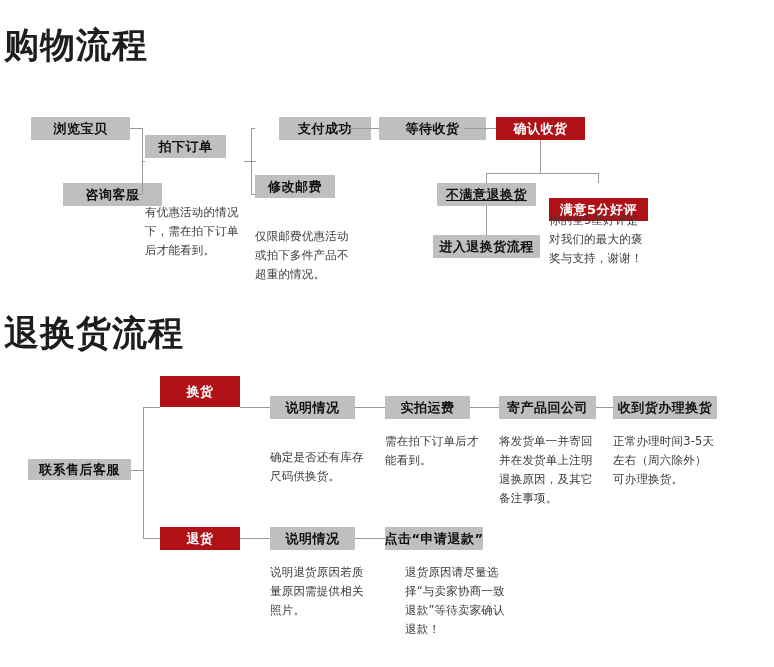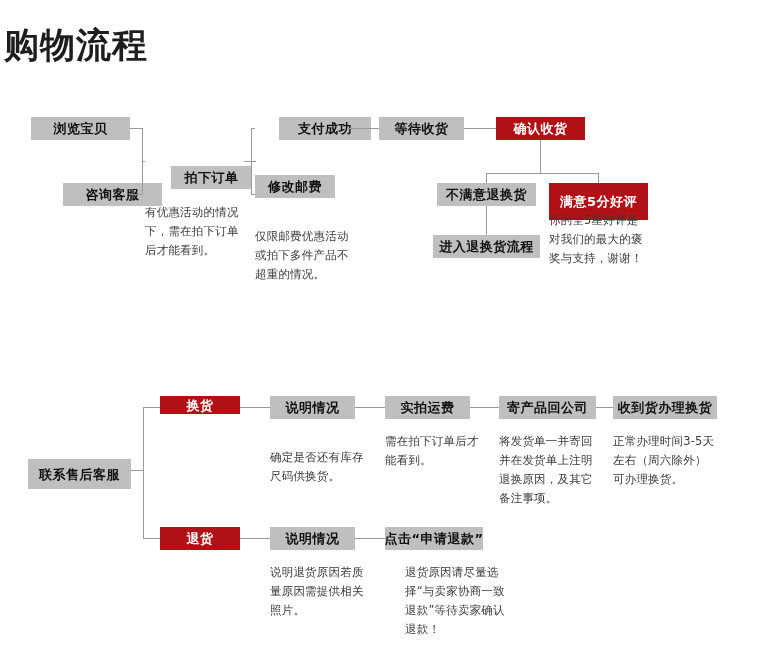--- a/index.html
+++ b/index.html
@@ -82,28 +82,28 @@
 </head>
 <body>
 
 <div class="canvas">
 
   <div class="section-title" id="title-shopping">购物流程</div>
 
   <div id="shopping-nodes">
       <div class="node gray" style="left: 31px; top: 117px; width: 99px; height: 23px;">浏览宝贝</div>
       <div class="node gray" style="left: 31px; top: 183px; width: 99px; height: 23px; margin-left: 32px;">咨询客服</div>
-      <div class="node gray" style="left: 145px; top: 166px; width: 81px; height: 23px; margin-left: 26px;">拍下订单</div>
+      <div class="node gray" style="left: 145px; top: 135px; width: 81px; height: 23px;">拍下订单</div>
       <div class="node gray" style="left: 255px; top: 117px; width: 92px; height: 23px; margin-left: 24px;">支付成功</div>
       <div class="node gray" style="left: 255px; top: 175px; width: 80px; height: 23px;">修改邮费</div>
-      <div class="node gray" style="left: 379px; top: 117px; width: 85px; height: 23px;">等待收货</div>
+      <div class="node gray" style="left: 379px; top: 117px; width: 107px; height: 23px;">等待收货</div>
       <div class="node red" style="left: 496px; top: 117px; width: 89px; height: 23px;">确认收货</div>
-      <div class="node gray" style="left: 437px; top: 183px; width: 99px; height: 23px;">不满意退换货</div>
+      <div class="node gray" style="left: 437px; top: 183px; width: 99px; height: 23px; text-decoration: underline;">不满意退换货</div>
       <div class="node gray" style="left: 433px; top: 235px; width: 107px; height: 23px;">进入退换货流程</div>
-      <div class="node red" style="left: 549px; top: 183px; width: 99px; height: 37px;">满意5分好评</div>
+      <div class="node red" style="left: 549px; top: 198px; width: 99px; height: 23px;">满意5分好评</div>
     </div>
   <div id="shopping-lines">
       <div class="hline" style="left: 130px; top: 128px; width: 12px;"></div>
       <div class="hline" style="left: 130px; top: 194px; width: 12px;"></div>
       <div class="vline" style="left: 142px; top: 128px; height: 66px;"></div>
       <div class="hline" style="left: 142px; top: 161px; width: 3px;"></div>
       <div class="hline" style="left: 244px; top: 161px; width: 12px;"></div>
       <div class="vline" style="left: 251px; top: 128px; height: 66px;"></div>
       <div class="hline" style="left: 251px; top: 128px; width: 4px;"></div>
       <div class="hline" style="left: 251px; top: 194px; width: 4px;"></div>
@@ -114,24 +114,25 @@
       <div class="vline" style="left: 486px; top: 173px; height: 10px;"></div>
       <div class="vline" style="left: 598px; top: 173px; height: 10px;"></div>
       <div class="vline" style="left: 486px; top: 206px; height: 29px;"></div>
     </div>
   <div id="shopping-descs">
       <div class="desc" style="left: 145px; top: 203px; width: 95px;">有优惠活动的情况下，需在拍下订单后才能看到。</div>
       <div class="desc" style="left: 255px; top: 227px; width: 98px;">仅限邮费优惠活动或拍下多件产品不超重的情况。</div>
       <div class="desc" style="left: 549px; top: 211px; width: 100px;">你的全5星好评是对我们的最大的褒奖与支持，谢谢！</div>
     </div>
 
+  <div class="section-title" id="title-return">退换货流程</div>
 
   <div id="return-nodes">
-      <div class="node gray" style="left: 28px; top: 459px; width: 103px; height: 30px;">联系售后客服</div>
-      <div class="node red" style="left: 160px; top: 396px; width: 80px; height: 18px;">换货</div>
+      <div class="node gray" style="left: 28px; top: 459px; width: 103px; height: 21px;">联系售后客服</div>
+      <div class="node red" style="left: 160px; top: 376px; width: 80px; height: 31px;">换货</div>
       <div class="node gray" style="left: 270px; top: 396px; width: 85px; height: 23px;">说明情况</div>
       <div class="node gray" style="left: 385px; top: 396px; width: 85px; height: 23px;">实拍运费</div>
       <div class="node gray" style="left: 499px; top: 396px; width: 97px; height: 23px;">寄产品回公司</div>
       <div class="node gray" style="left: 613px; top: 396px; width: 104px; height: 23px;">收到货办理换货</div>
       <div class="node red" style="left: 160px; top: 527px; width: 80px; height: 23px;">退货</div>
       <div class="node gray" style="left: 270px; top: 527px; width: 85px; height: 23px;">说明情况</div>
       <div class="node gray" style="left: 385px; top: 527px; width: 98px; height: 23px;">点击“申请退款”</div>
     </div>
   <div id="return-lines">
       <div class="hline" style="left: 131px; top: 470px; width: 12px;"></div>

